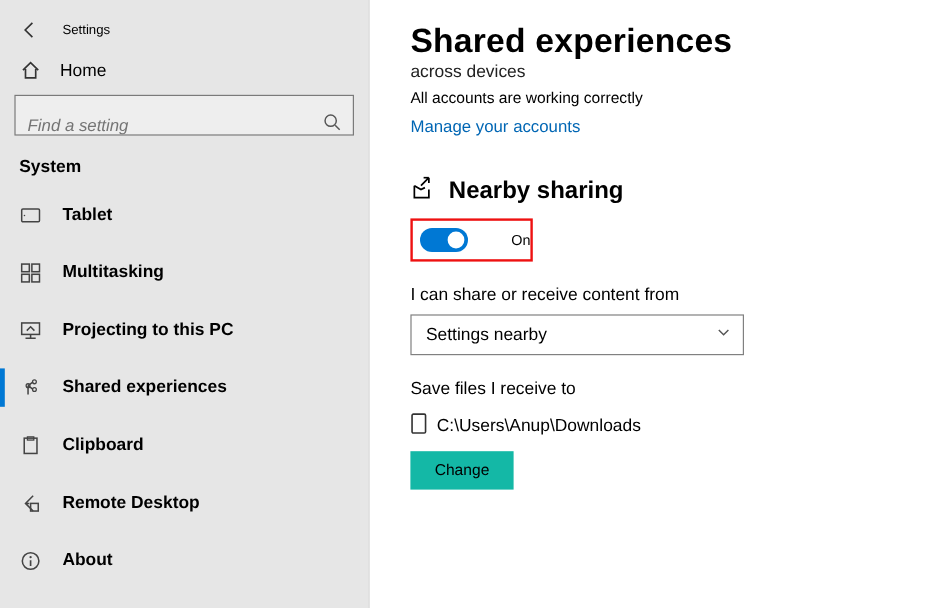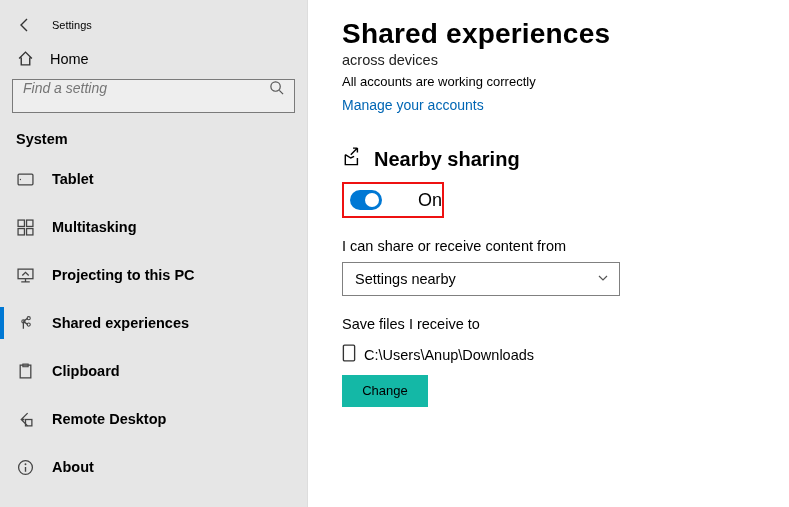--- a/index.html
+++ b/index.html
@@ -39,21 +39,21 @@
     gap: 16px;
   }
   .home-icon { width: 18px; display:flex; align-items:center; justify-content:center; }
   .home-label { font-size: 14.5px; }
   .searchbox {
     margin: 0 12px 18px 12px;
     border: 1px solid #7a7a7a;
     background: #eeeeee;
     height: 34px;
     display: flex;
-    align-items: flex-start;
+    align-items: flex-end;
     padding: 0 10px;
   }
   .searchbox input {
     flex: 1;
     border: none;
     background: transparent;
     outline: none;
     font-size: 14px;
     font-style: italic;
     color: #606060;
@@ -121,21 +121,21 @@
     position: relative;
   }
   .toggle::after {
     content: "";
     position: absolute;
     right: 3px; top: 3px;
     width: 14px; height: 14px;
     background: #fff;
     border-radius: 50%;
   }
-  .toggle-label { font-size: 18px; margin-left: 24px; }
+  .toggle-label { font-size: 12px; margin-left: 24px; }
   .field-label { font-size: 14.5px; margin-top: 20px; }
   .dropdown {
     margin-top: 8px;
     width: 278px;
     height: 34px;
     border: 1px solid #808080;
     background: #fff;
     display: flex;
     align-items: center;
     justify-content: space-between;

